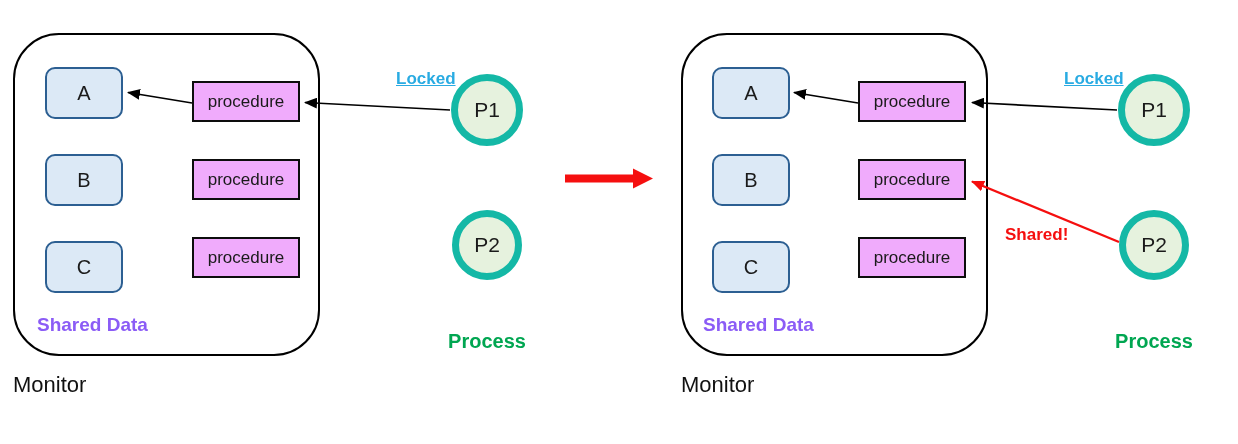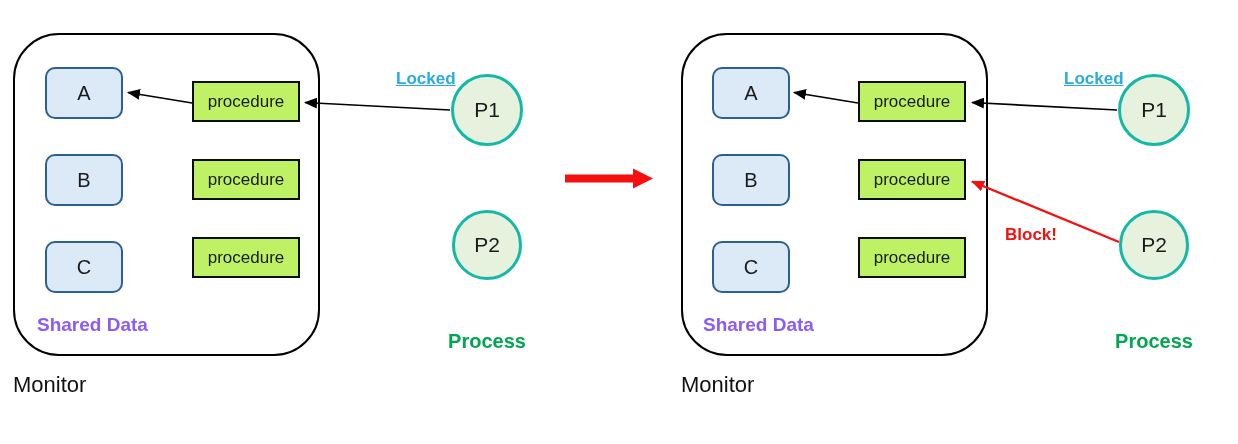--- a/index.html
+++ b/index.html
@@ -23,29 +23,29 @@
     width:74px;height:48px;
     background:#dce9f6;
     border:2px solid #2c5f92;
     border-radius:10px;
     display:flex;align-items:center;justify-content:center;
     font-size:20px;color:#1a1a1a;
   }
   .proc-box{
     position:absolute;
     width:104px;height:37px;
-    background:#bef264;
+    background:#f0abfc;
     border:2px solid #0d0d0d;
     display:flex;align-items:center;justify-content:center;
     font-size:17px;color:#1a1a1a;
   }
   .process-circle{
     position:absolute;
     background:#e6f2de;
-    border:3px solid #14b8a6;
+    border:7px solid #14b8a6;
     border-radius:50%;
     display:flex;align-items:center;justify-content:center;
     font-size:21px;color:#1a1a1a;
     box-sizing:border-box;
   }
   .lbl{position:absolute;white-space:nowrap;}
   .lbl-shared{color:#8b5cf6;font-size:19px;font-weight:600;}
   .lbl-monitor{color:#111111;font-size:22px;text-align:left;}
   .lbl-locked{color:#29abe2;font-size:17px;font-weight:600;text-decoration:underline;}
   .lbl-process{color:#00a651;font-size:20px;font-weight:700;text-align:center;}
@@ -118,21 +118,21 @@
   <div class="lbl lbl-monitor" style="left:681px;top:372px;width:307px;">Monitor</div>
 
   <div class="process-circle" style="left:1118px;top:74px;width:72px;height:72px;">
       <span>P1</span>
     </div>
   <div class="process-circle" style="left:1119px;top:210px;width:70px;height:70px;">
       <span>P2</span>
     </div>
 
   <div class="lbl lbl-locked" style="left:1064px;top:69px;">Locked</div>
-  <div class="lbl lbl-block" style="left:1005px;top:225px;">Block!</div>
+  <div class="lbl lbl-block" style="left:1005px;top:225px;">Shared!</div>
   <div class="lbl lbl-process" style="left:1094px;top:330px;width:120px;">Process</div>
 
   <svg class="overlay" width="1238" height="444" viewBox="0 0 1238 444">
     <defs>
       <marker id="mk-black" markerUnits="userSpaceOnUse" markerWidth="13" markerHeight="11" refX="12" refY="5.5" orient="auto">
         <path d="M0,0 L13,5.5 L0,11 Z" fill="#000000"></path>
       </marker>
       <marker id="mk-red" markerUnits="userSpaceOnUse" markerWidth="13" markerHeight="11" refX="12" refY="5.5" orient="auto">
         <path d="M0,0 L13,5.5 L0,11 Z" fill="#f50f0f"></path>
       </marker>

